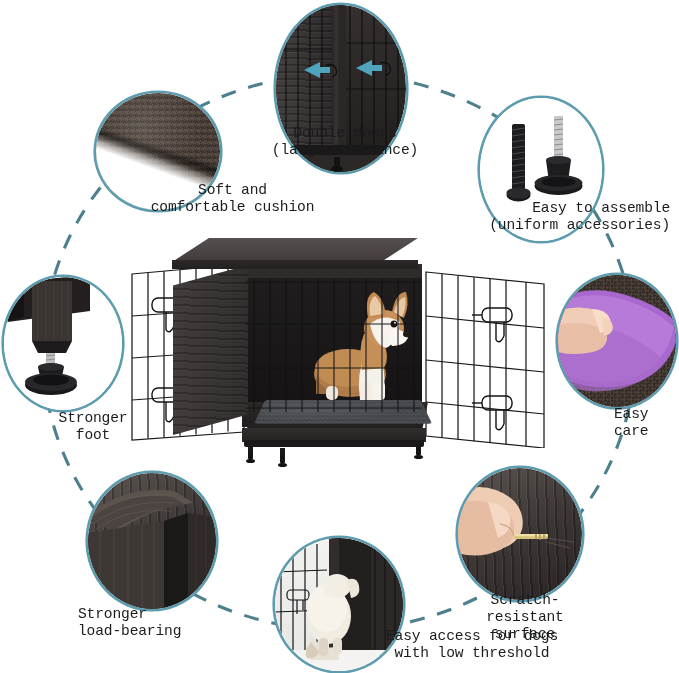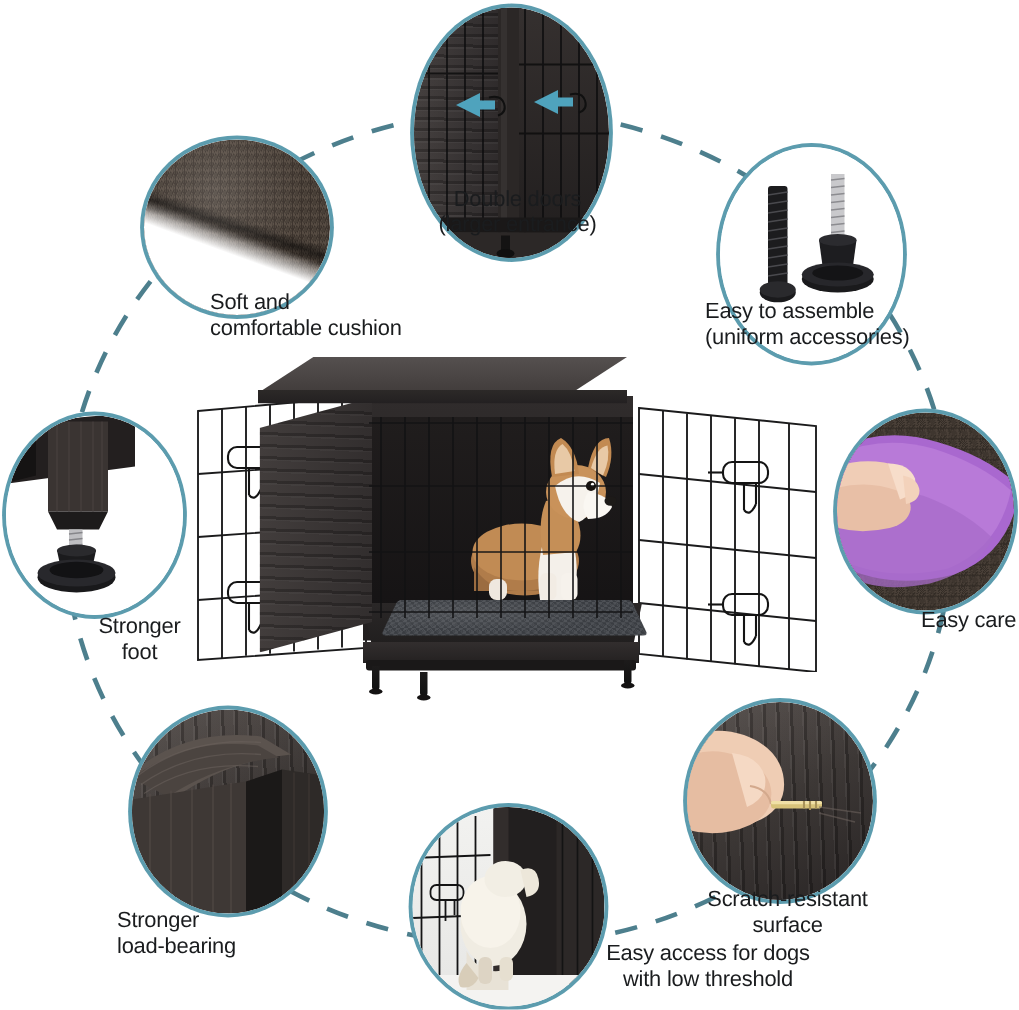--- a/index.html
+++ b/index.html
@@ -10,21 +10,21 @@
   }
   body {
     width: 679px; height: 673px;
     position: relative;
     overflow: hidden;
     font-family: "Liberation Sans", "DejaVu Sans", sans-serif;
     color: #1f2224;
   }
   #stage {
     position: absolute; inset: 0;
-    width: 679px; height: 592px;
+    width: 679px; height: 592px; font-family: Liberation Mono, monospace;
   }
 
   
   #arc-layer {
     position: absolute; left: 0; top: 0;
     width: 679px; height: 673px;
     pointer-events: none;
     z-index: 1;
   }
 
@@ -331,21 +331,21 @@
   </div>
 
   <div class="callout">
     <div class="bubble" style="left:96px; top:93px; width:124px; height:117px;">
       <div class="bubble-inner fur-cushion">
         <div class="fill" style="background:linear-gradient(200deg, rgba(255,255,255,0) 52%, #ffffff 62%);"></div>
         <div class="fill" style="background:linear-gradient(198deg, rgba(0,0,0,0) 46%, rgba(0,0,0,0.5) 50%, rgba(0,0,0,0) 56%);"></div>
         <div class="fill" style="background:radial-gradient(ellipse at 38% 30%, rgba(255,255,255,0.14), rgba(255,255,255,0) 55%);"></div>
       </div>
     </div>
-    <div class="cap" style="left:140px; top:194px; width:185px; ">Soft and
+    <div class="cap" style="left:140px; top:182px; width:185px; text-align:center;">Soft and
 comfortable cushion</div>
   </div>
 
   <div class="callout">
     <div class="bubble" style="left:480px; top:98px; width:122px; height:143px;">
       <div class="bubble-inner">
         <div class="fill" style="background:#ffffff;"></div>
         <svg class="fill" viewBox="0 0 122 143">
 
           <g>
@@ -367,21 +367,21 @@
             </g>
             <path d="M66 62 L91 62 L88 84 L69 84 Z" fill="#1d1d20"></path>
             <ellipse cx="78.5" cy="62" rx="12.5" ry="4" fill="#2b2b2f"></ellipse>
             <ellipse cx="78.5" cy="88" rx="24" ry="9" fill="#1a1a1c"></ellipse>
             <ellipse cx="78.5" cy="85" rx="24" ry="8" fill="#27272b"></ellipse>
             <ellipse cx="78.5" cy="84" rx="17" ry="5" fill="#141416"></ellipse>
           </g>
         </svg>
       </div>
     </div>
-    <div class="cap" style="left:470px; top:200px; width:200px; text-align:left;">Easy to assemble
+    <div class="cap" style="left:470px; top:200px; width:200px; text-align:right;">Easy to assemble
 (uniform accessories)</div>
   </div>
 
   <div class="callout">
     <div class="bubble" style="left:558px; top:275px; width:118px; height:132px;">
       <div class="bubble-inner">
         <div class="fill fur-dark"></div>
         <svg class="fill" viewBox="0 0 118 132" preserveAspectRatio="none">
 
           <path d="M-4 26 q34 -18 72 -6 q34 10 54 30 q-6 44 -44 58 q-46 12 -84 -10 q-8 -38 2 -72 z" fill="#a968cf"></path>

